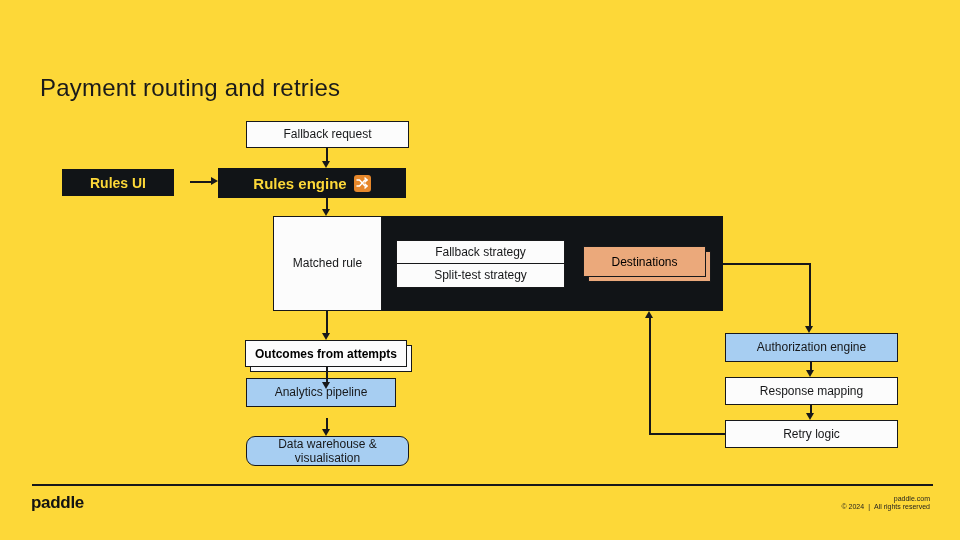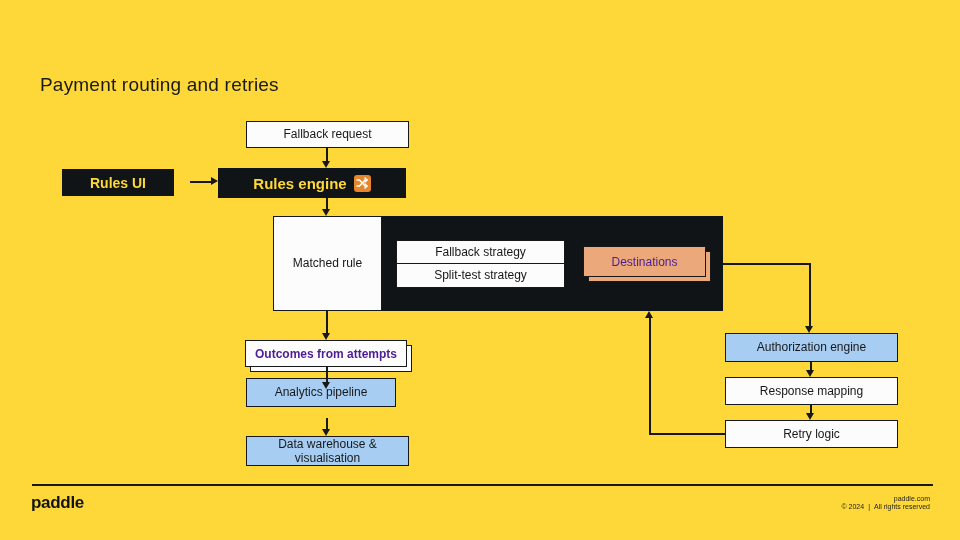--- a/index.html
+++ b/index.html
@@ -4,39 +4,39 @@
 <style>
   * { margin:0; padding:0; box-sizing:border-box; }
   html,body { width:960px; height:540px; }
   body { font-family:"Liberation Sans","DejaVu Sans",sans-serif; }
   .slide {
     position:relative; width:960px; height:540px;
     background:#FDD838; overflow:hidden;
   }
   .title {
     position:absolute; left:40px; top:74px;
-    font-size:19px; font-weight:500; color:#1A1A1A; letter-spacing:0.2px;
+    font-size:24px; font-weight:500; color:#1A1A1A; letter-spacing:0.2px;
   }
   .box {
     position:absolute; display:flex; align-items:center; justify-content:center;
     background:#FCFCFC; border:1.5px solid #17181A; color:#17181A;
     font-size:12px; text-align:center; line-height:1.2;
   }
   .box.blue { background:#A7CEF2; }
   .blackbox {
     position:absolute; display:flex; align-items:center; justify-content:center;
     background:#111417; color:#FDD838; font-weight:700; font-size:14px; gap:7px;
   }
   .panel { position:absolute; background:#111417; }
   .stack { position:absolute; }
   .stack .back, .stack .front {
     position:absolute; width:100%; height:100%;
     border:1.5px solid #17181A;
     display:flex; align-items:center; justify-content:center;
-    font-size:12px; color:#4c1d95;
+    font-size:12px; color:#000000;
   }
   .stack .back { left:5px; top:5px; }
   .stack.white .back, .stack.white .front { background:#FCFCFC;font-weight:bold; }
   .stack.orange .back, .stack.orange .front { background:#EBA97B; }
   .line { position:absolute; background:#17181A; }
   .ah { position:absolute; width:0; height:0; }
   .ah-down { border-left:4.5px solid transparent; border-right:4.5px solid transparent; border-top:7px solid #17181A; }
   .ah-up   { border-left:4.5px solid transparent; border-right:4.5px solid transparent; border-bottom:7px solid #17181A; }
   .ah-right{ border-top:4.5px solid transparent; border-bottom:4.5px solid transparent; border-left:7px solid #17181A; }
   .icon-shuffle {
@@ -91,21 +91,21 @@
     <div class="front">Destinations</div>
   </div>
 
   <div class="stack white" style="left:245px; top:340px; width:162px; height:27px;">
     <div class="back"></div>
     <div class="front">Outcomes from attempts</div>
   </div>
 
   <div class="box blue" style="left:246px; top:378px; width:150px; height:29px;">Analytics pipeline</div>
 
-  <div class="box blue" style="left:246px; top:436px; width:163px; height:30px; padding:2px 24px;">Data warehouse &amp; visualisation</div>
+  <div class="box blue" style="left:246px; top:436px; width:163px; height:30px; padding:2px 24px;border-radius:9px;">Data warehouse &amp; visualisation</div>
 
   <div class="box blue" style="left:725px; top:333px; width:173px; height:29px;">Authorization engine</div>
 
   <div class="box" style="left:725px; top:420px; width:173px; height:28px;">Retry logic</div>
 
   <div class="box" style="left:725px; top:377px; width:173px; height:28px;">Response mapping</div>
 
   <div class="line" style="left:326px; top:148px; width:2px; height:14px;"></div>
   <div class="ah ah-down" style="left:322px; top:161px;"></div>
 

